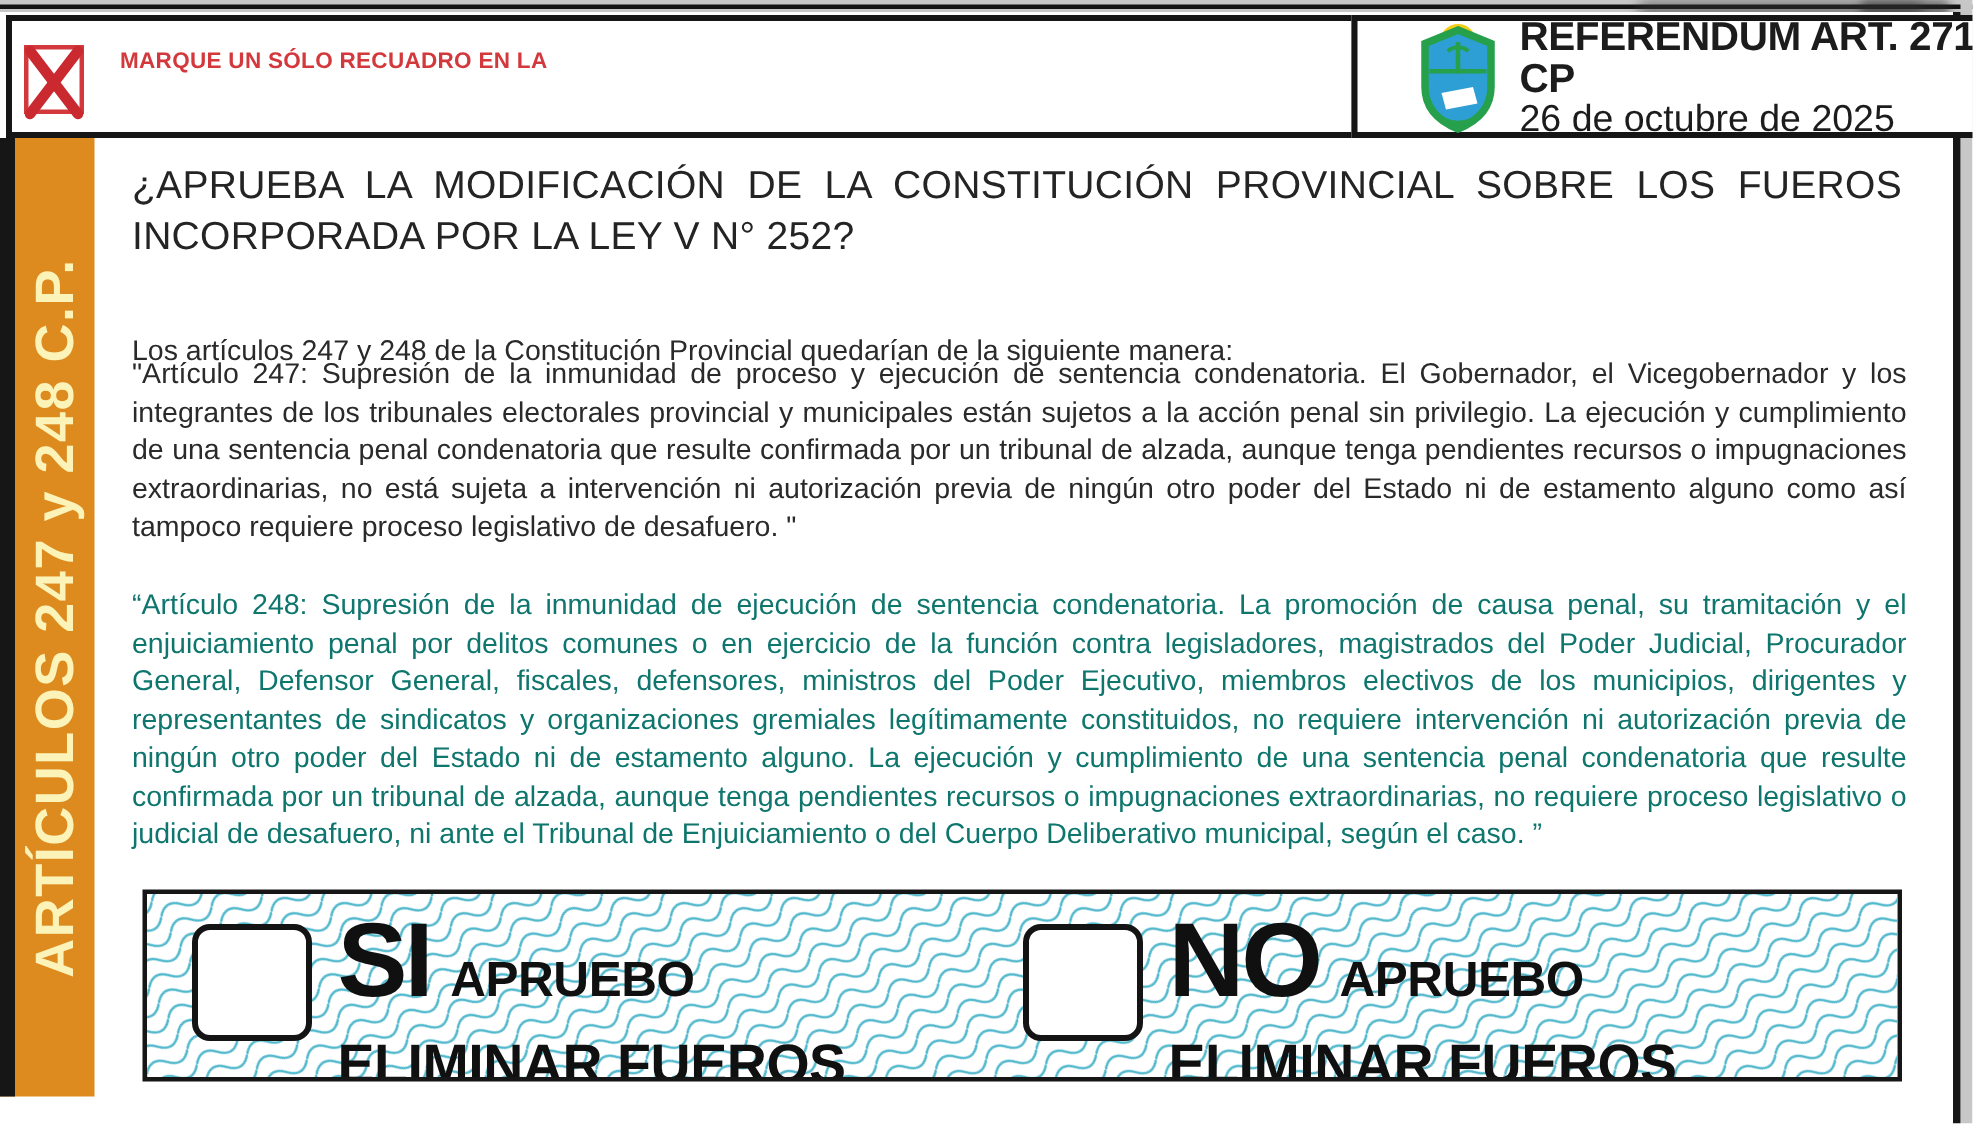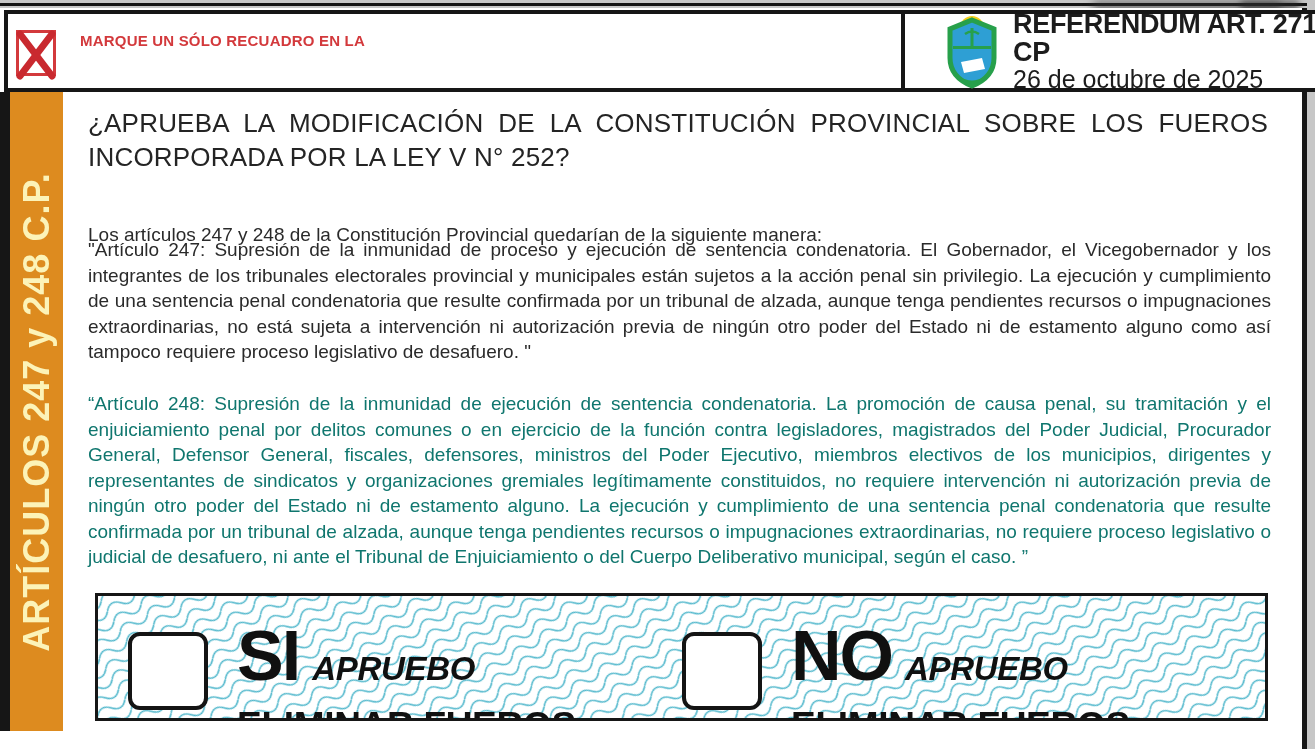--- a/index.html
+++ b/index.html
@@ -51,29 +51,29 @@
     font-size:19px;color:#2a2a2a;margin-top:26px;}
   .p247{position:absolute;left:88px;top:237px;width:1183px;
     font-size:19px;line-height:25.5px;color:#2a2a2a;text-align:justify;}
   .p248{position:absolute;left:88px;top:391px;width:1183px;
     font-size:19px;line-height:25.5px;color:#0f766e;text-align:justify;}
 
   
   .band{position:absolute;left:95px;top:593px;width:1167px;height:122px;
     border:3px solid #161616;overflow:hidden;background:#fff;}
   .band svg.pattern{position:absolute;left:0;top:0;width:100%;height:100%;}
-  .option{position:absolute;top:36px;display:flex;gap:29px;}
+  .option{position:absolute;top:20px;display:flex;gap:17px;}
   .option.si{left:30px;}
   .option.no{left:584px;}
   .checkbox{width:80px;height:78px;background:#ffffff;border:4px solid #141414;
     border-radius:12px;box-sizing:border-box;flex:0 0 auto;}
   .opt-text{color:#101010;margin-top:-2px;}
   .row1{display:flex;align-items:baseline;gap:13px;}
   .word{font-size:70px;font-weight:700;line-height:52px;letter-spacing:-2px;}
-  .approve{font-size:33px;font-weight:700;letter-spacing:-.3px;font-style:italic;}
+  .approve{font-size:33px;font-weight:700;letter-spacing:-.3px;}
   .row2{font-size:37px;font-weight:700;letter-spacing:-.3px;margin-top:17px;}
 </style>
 </head>
 <body>
 
 <div class="top-strip"></div>
 <div class="top-line"></div>
 <div class="smudge"></div>
 <div class="smudge2"></div>
 <div class="right-margin"></div>

